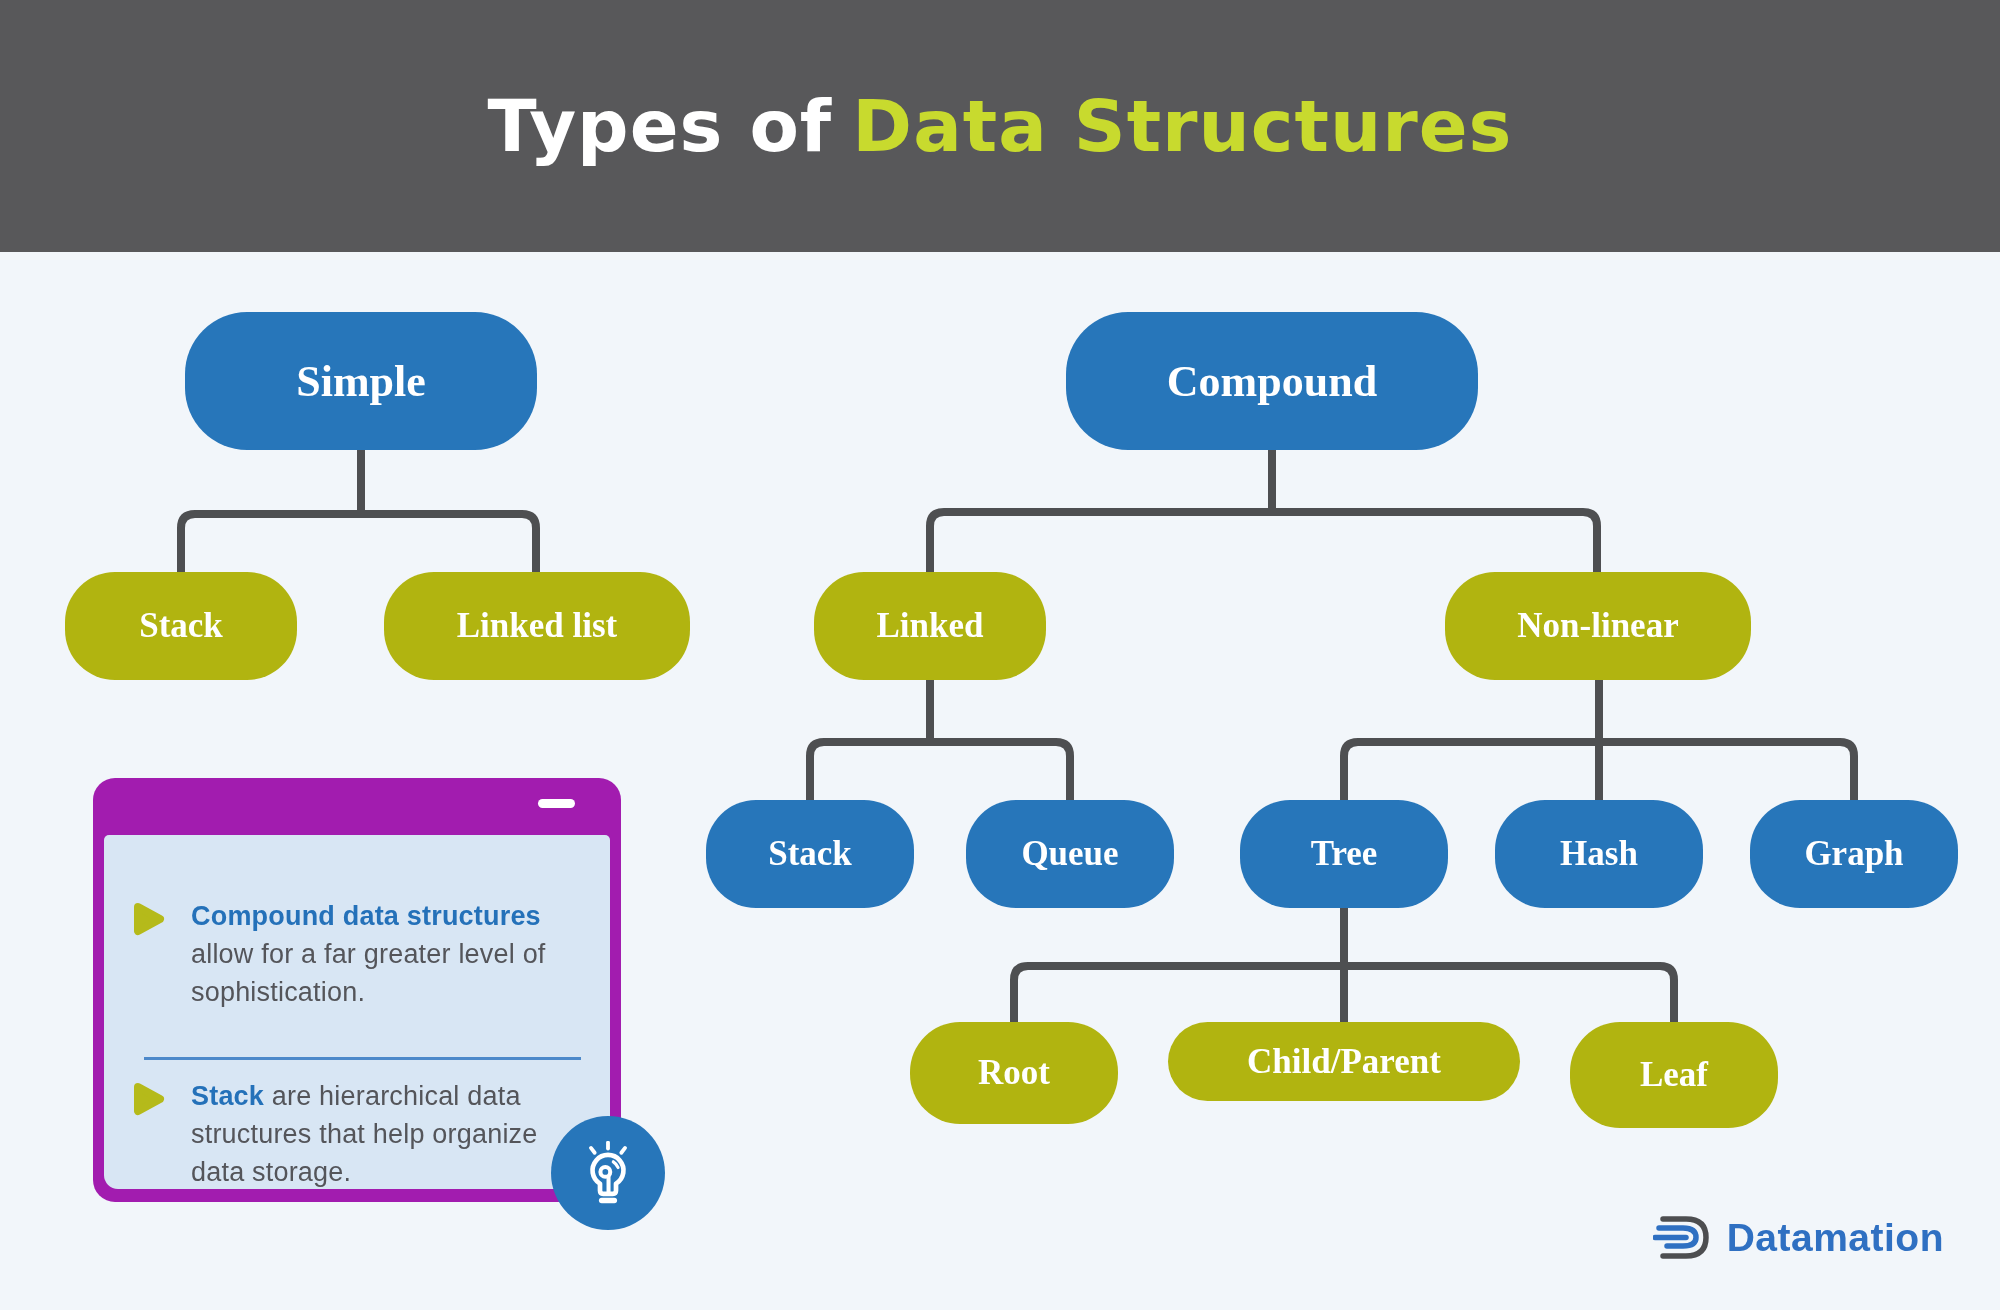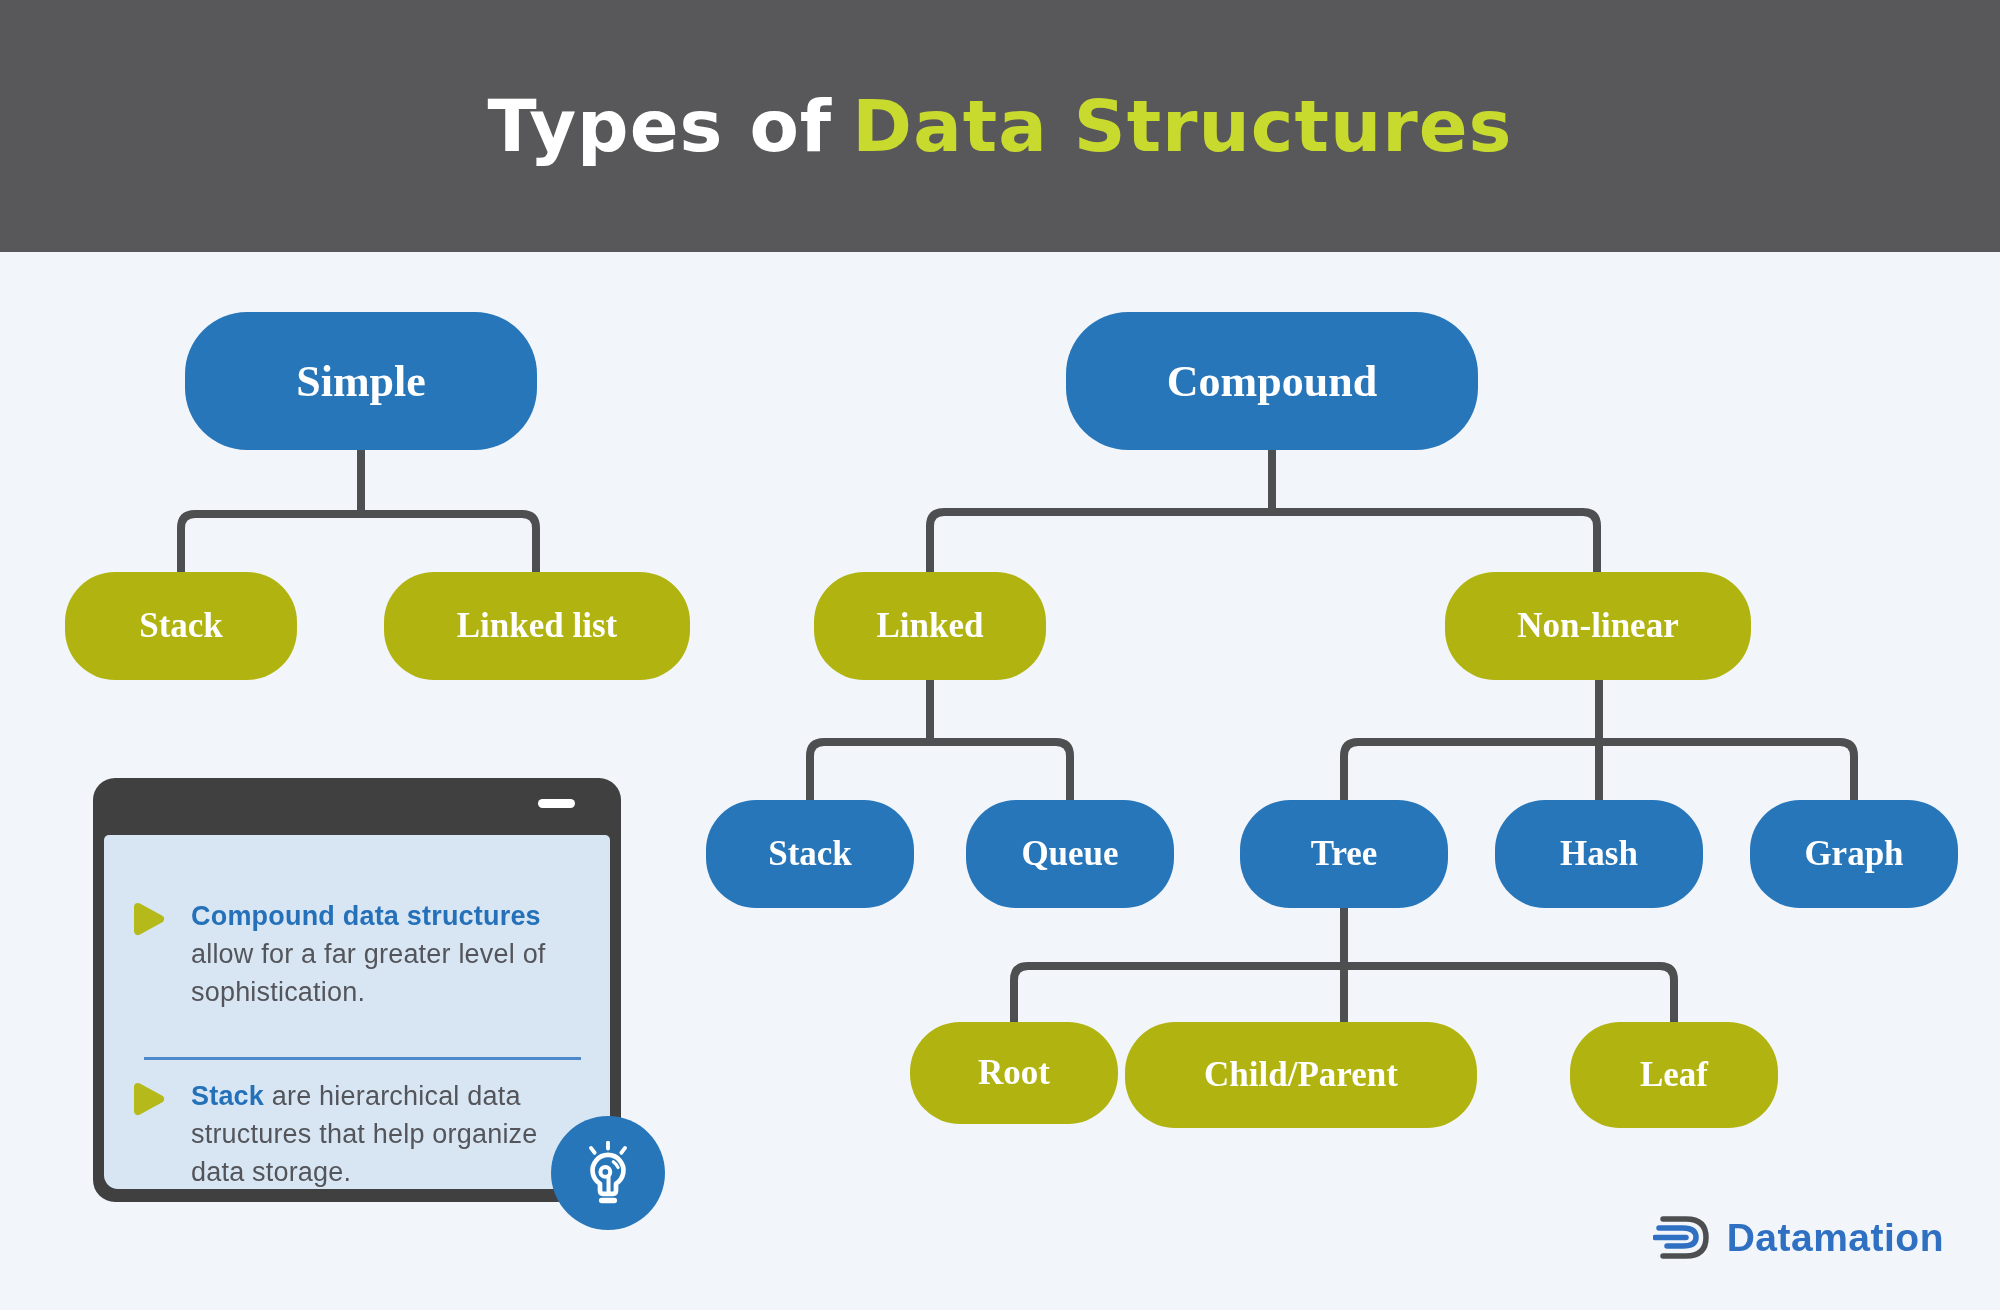--- a/index.html
+++ b/index.html
@@ -48,21 +48,21 @@
   .node.blue  { background: #2776ba; }
   .node.olive { background: #b1b410; }
   .node.lg { border-radius: 62px; font-size: 44px; }
   .node.md { border-radius: 50px; font-size: 35px; }
 
   
   .note {
     position: absolute;
     left: 93px; top: 778px;
     width: 528px; height: 424px;
-    background: #404040;
+    background: #a21caf;
     border-radius: 22px;
   }
   .note-dash {
     position: absolute;
     top: 21px; right: 46px;
     width: 37px; height: 9px;
     border-radius: 5px;
     background: #ffffff;
   }
   .note-body {
@@ -178,21 +178,21 @@
   <div class="node blue md" style="left:1495px; top:800px; width:208px; height:108px;">
     <span>Hash</span>
   </div>
   <div class="node blue md" style="left:1750px; top:800px; width:208px; height:108px;">
     <span>Graph</span>
   </div>
 
   <div class="node olive md" style="left:910px; top:1022px; width:208px; height:102px;">
     <span>Root</span>
   </div>
-  <div class="node olive md" style="left:1125px; top:1022px; width:352px; height:106px;">
+  <div class="node olive md" style="left:1168px; top:1022px; width:352px; height:79px;">
     <span>Child/Parent</span>
   </div>
   <div class="node olive md" style="left:1570px; top:1022px; width:208px; height:106px;">
     <span>Leaf</span>
   </div>
 
   <div class="note">
     <div class="note-dash"></div>
     <div class="note-body">
 

